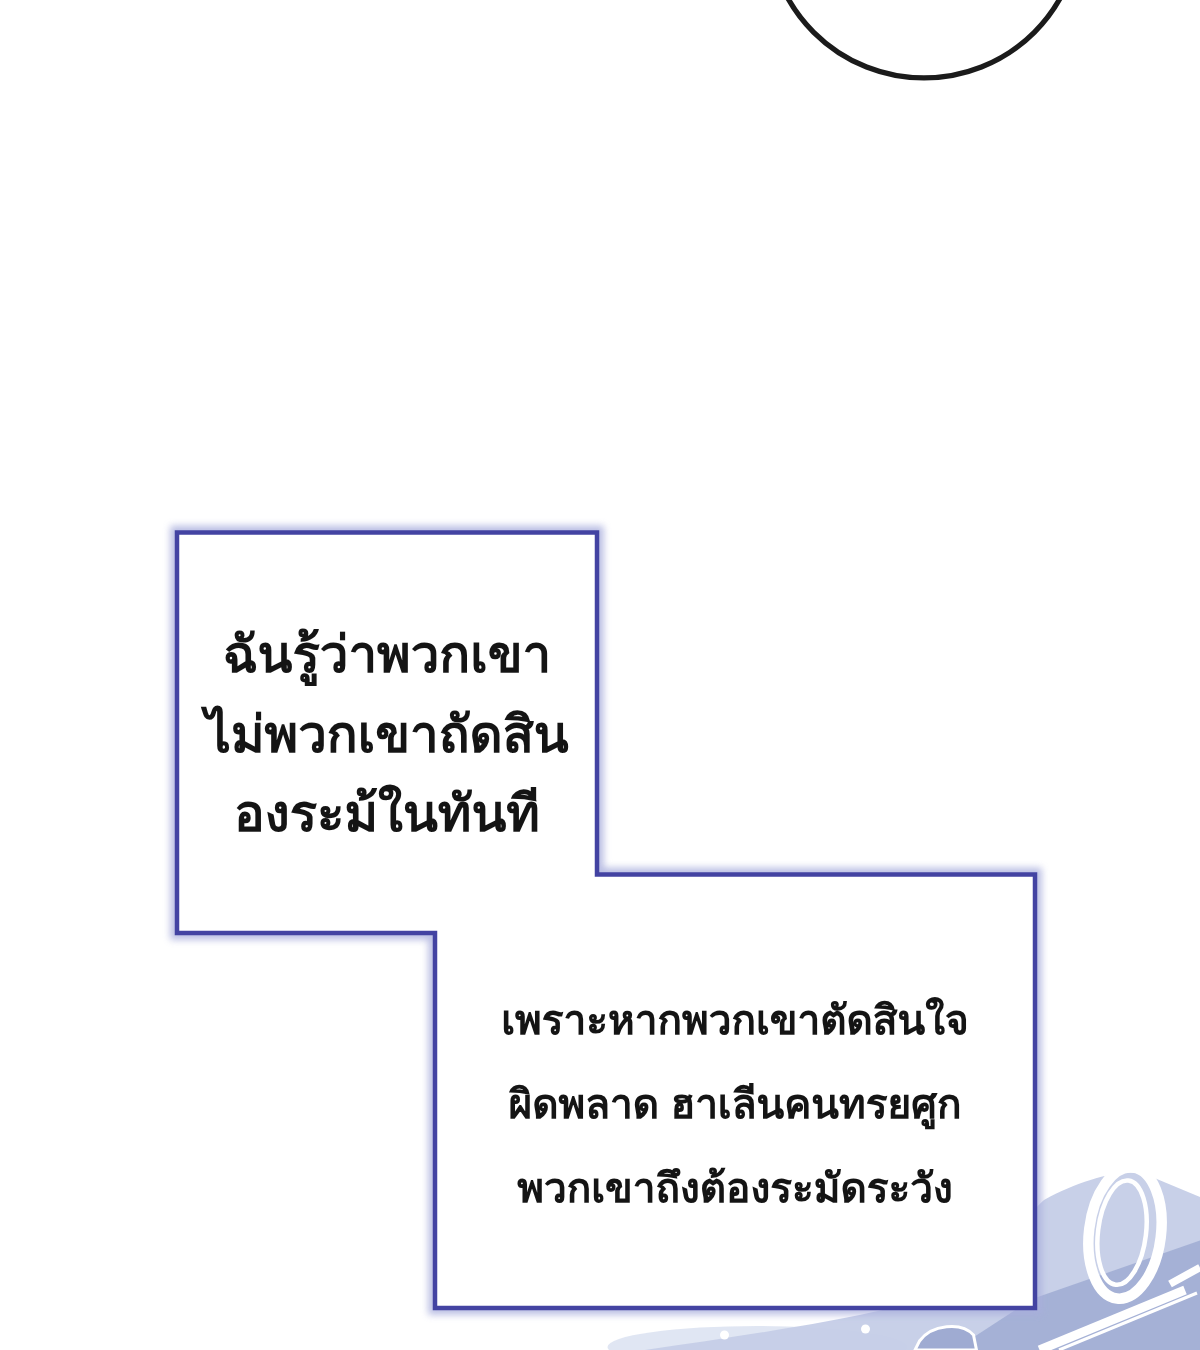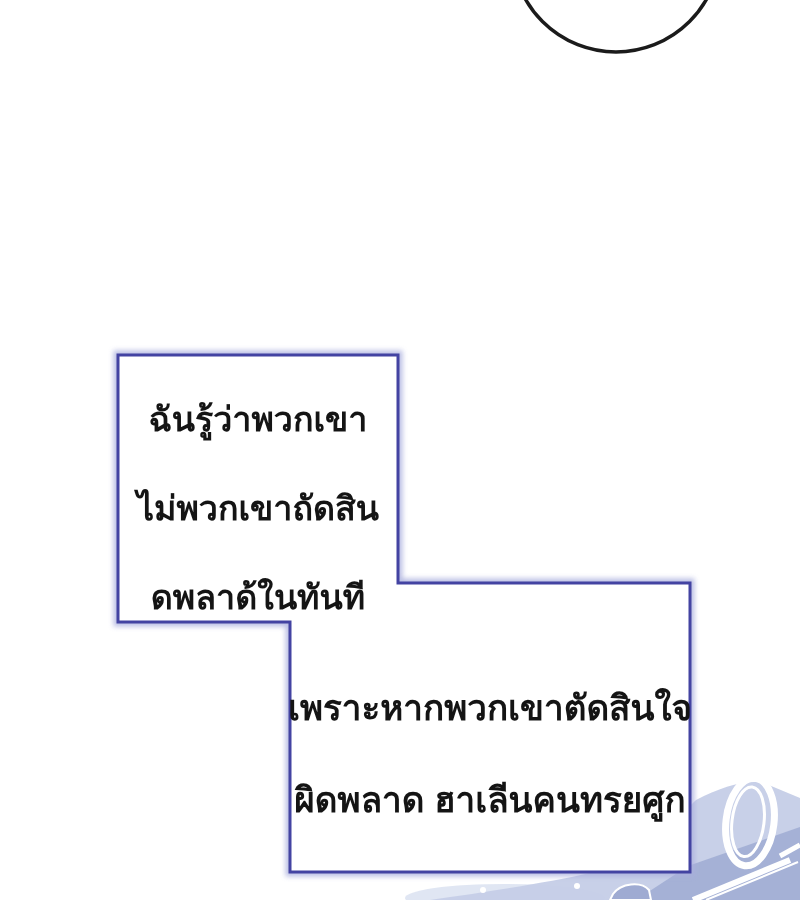--- a/index.html
+++ b/index.html
@@ -26,36 +26,35 @@
     flex-direction: column;
     justify-content: center;
     align-items: center;
     text-align: center;
     color: #141414;
     font-weight: 700;
     z-index: 3;
   }
   .bubble-text .line {
     white-space: nowrap;
-    margin-top: 36px;
   }
   .bubble1-text {
     left: 118px;
     top: 358px;
     width: 280px;
     height: 264px;
     font-size: 34px;
     line-height: 53px;
   }
   .bubble2-text {
     left: 290px;
     top: 600px;
     width: 400px;
     height: 272px;
-    font-size: 35px;
+    font-size: 27px;
     line-height: 56px;
     text-align: right;
   }
 </style>
 </head>
 <body>
 
 <div class="panel">
 
   <svg width="800" height="900" viewBox="0 0 800 900">
@@ -84,21 +83,22 @@
 
     <circle cx="616" cy="-52" r="104" fill="#ffffff" stroke-width="3.5" stroke="#1b1b1b"></circle>
 
     <polygon points="118,355 398,355 398,583 690,583 690,872 290,872 290,622 118,622" fill="none" stroke-width="9" filter="url(#soft)" opacity="0.8" stroke="#a9aedd"></polygon>
     <polygon points="118,355 398,355 398,583 690,583 690,872 290,872 290,622 118,622" fill="#ffffff" stroke-width="3" stroke-linejoin="miter" stroke="#4343a2"></polygon>
   </svg>
 
   <div class="bubble-text bubble1-text">
     <div class="line">ฉันรู้ว่าพวกเขา</div>
     <div class="line">ไม่พวกเขาถัดสิน</div>
-    <div class="line">ดพลาด้ในทันที</div>
+    <div class="line">องระม้ในทันที</div>
   </div>
 
   <div class="bubble-text bubble2-text">
     <div class="line">เพราะหากพวกเขาตัดสินใจ</div>
     <div class="line">ผิดพลาด ฮาเลีนคนทรยศูก</div>
+    <div class="line">พวกเขาถึงต้องระมัดระวัง</div>
   </div>
 
 </div>
 
 </body></html>

